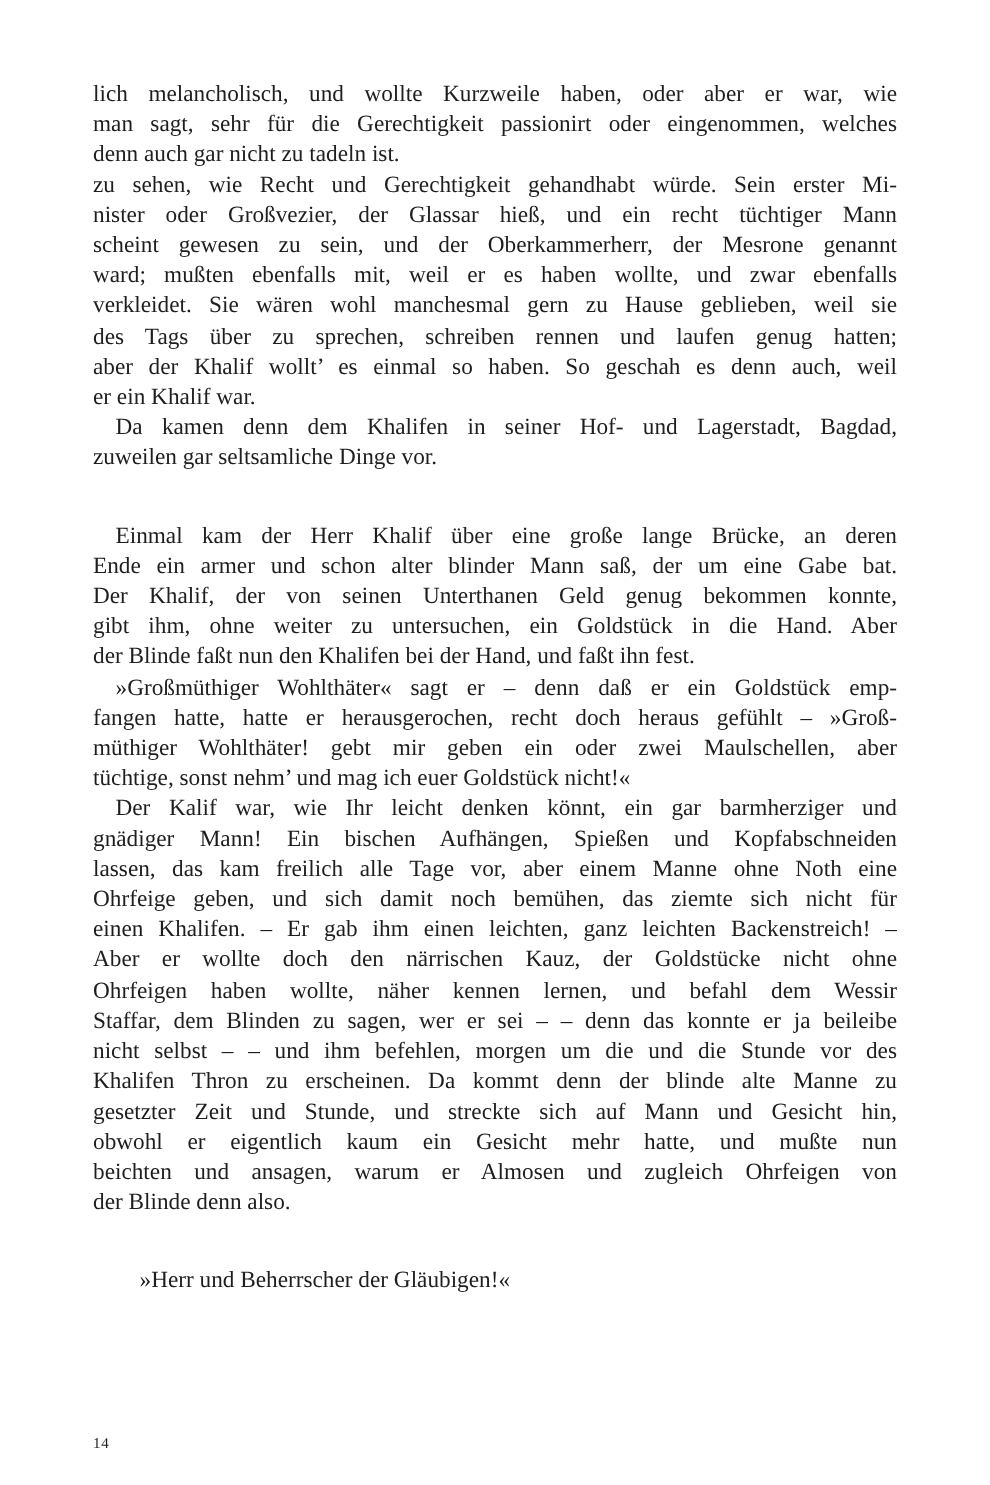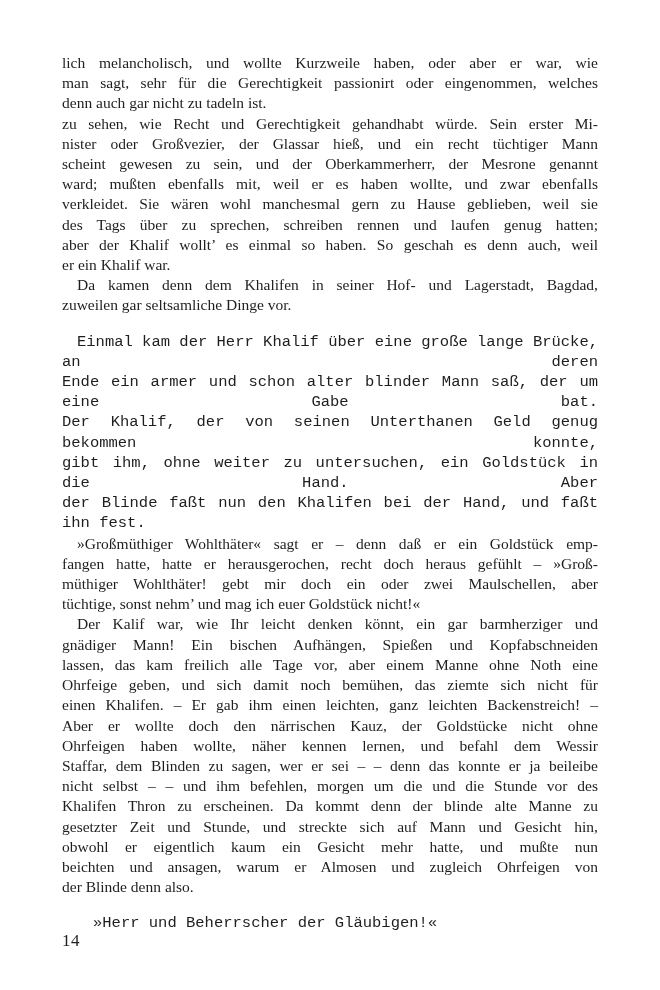--- a/index.html
+++ b/index.html
@@ -19,41 +19,40 @@
     overflow: hidden;
   }
   .text-block {
     width: 536px;
   }
   .para {
     margin: 0;
     padding: 0;
   }
   .para.space-before {
-    margin-top: 16px;
-    font-family: Liberation Mono, monospace;
+    margin-top: 32px;
   }
   .line {
     font-size: 15.5px;
     line-height: 20.2px;
     text-align: justify;
     text-align-last: justify;
     -moz-text-align-last: justify;
   }
   .line.no-just {
     text-align-last: left;
     -moz-text-align-last: left;
   }
   .line.indent-normal { text-indent: 15px; }
   .line.indent-large  { text-indent: 31px; }
   .page-number {
     position: absolute;
     left: 62px;
-    top: 931px;
-    font-size: 17px;
+    top: 957px;
+    font-size: 10px;
     letter-spacing: 0.5px;
     color: #1e1e1e;
   }
 </style>
 </head>
 <body>
 
 <div class="page">
   <div class="text-block">
       <div class="para">
@@ -78,21 +77,21 @@
       <div class="para space-before">
         <div class="line indent-normal">Einmal kam der Herr Khalif über eine große lange Brücke, an deren</div>
         <div class="line">Ende ein armer und schon alter blinder Mann saß, der um eine Gabe bat.</div>
         <div class="line">Der Khalif, der von seinen Unterthanen Geld genug bekommen konnte,</div>
         <div class="line">gibt ihm, ohne weiter zu untersuchen, ein Goldstück in die Hand. Aber</div>
         <div class="line no-just">der Blinde faßt nun den Khalifen bei der Hand, und faßt ihn fest.</div>
       </div>
       <div class="para">
         <div class="line indent-normal">»Großmüthiger Wohlthäter« sagt er – denn daß er ein Goldstück emp-</div>
         <div class="line">fangen hatte, hatte er herausgerochen, recht doch heraus gefühlt – »Groß-</div>
-        <div class="line">müthiger Wohlthäter! gebt mir doch ein oder zwei Maulschellen, aber</div>
+        <div class="line">müthiger Wohlthäter! gebt mir geben ein oder zwei Maulschellen, aber</div>
         <div class="line no-just">tüchtige, sonst nehm’ und mag ich euer Goldstück nicht!«</div>
       </div>
       <div class="para">
         <div class="line indent-normal">Der Kalif war, wie Ihr leicht denken könnt, ein gar barmherziger und</div>
         <div class="line">gnädiger Mann! Ein bischen Aufhängen, Spießen und Kopfabschneiden</div>
         <div class="line">lassen, das kam freilich alle Tage vor, aber einem Manne ohne Noth eine</div>
         <div class="line">Ohrfeige geben, und sich damit noch bemühen, das ziemte sich nicht für</div>
         <div class="line">einen Khalifen. – Er gab ihm einen leichten, ganz leichten Backenstreich! –</div>
         <div class="line">Aber er wollte doch den närrischen Kauz, der Goldstücke nicht ohne</div>
         <div class="line">Ohrfeigen haben wollte, näher kennen lernen, und befahl dem Wessir</div>

